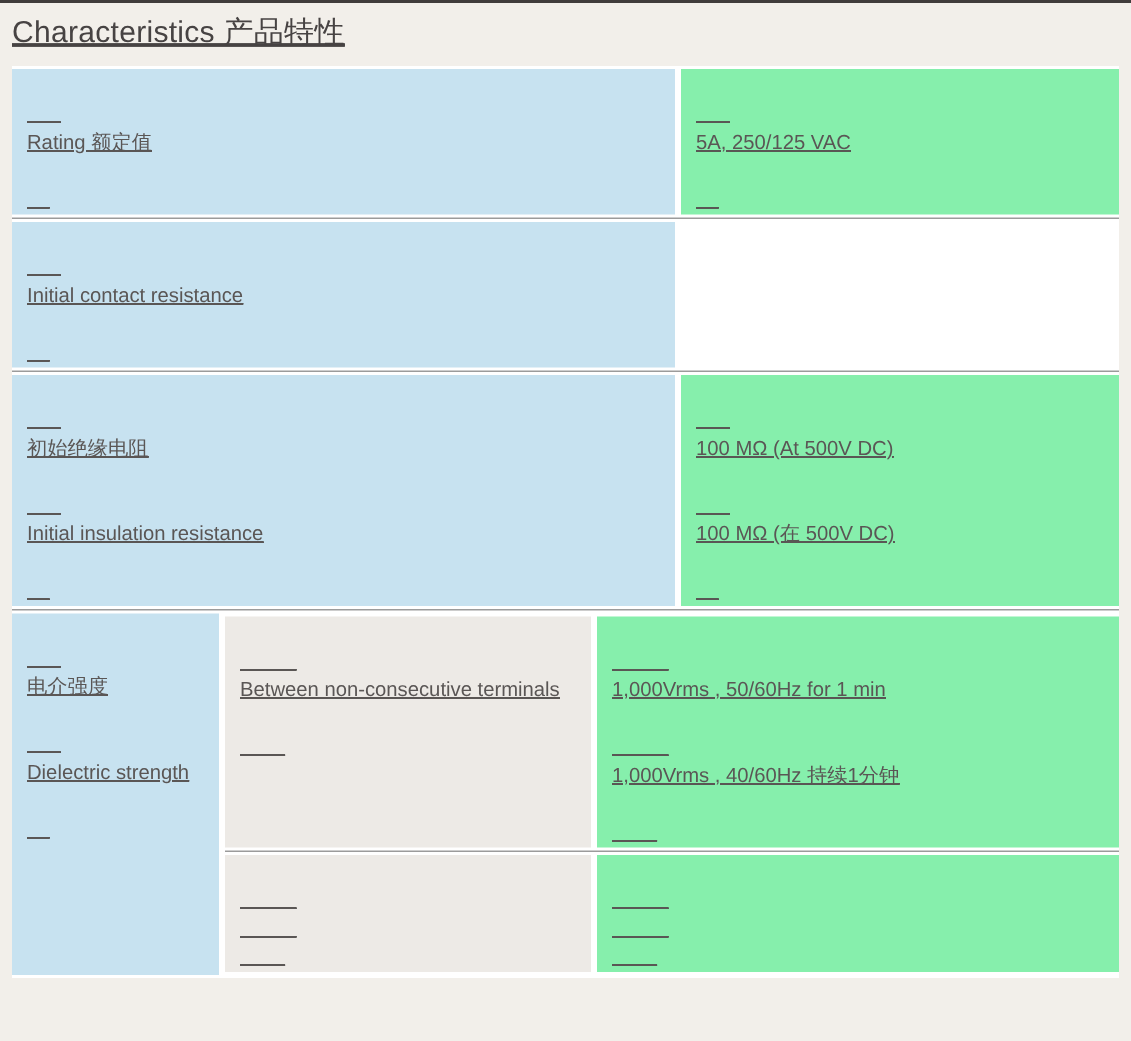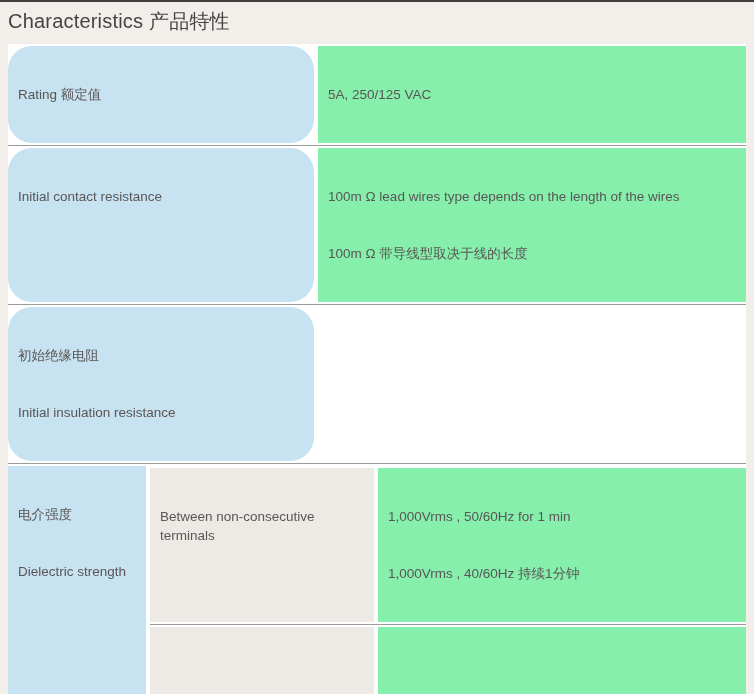--- a/index.html
+++ b/index.html
@@ -1,15 +1,15 @@
 <!DOCTYPE html>
 <html><head>
 <meta charset="utf-8">
 <style>
-  * { box-sizing: border-box; margin: 0; padding: 0; }
+  * { box-sizing: border-box; margin: 0; padding: 0; text-decoration: underline; }
   html, body { width: 754px; }
   body {
     height: 694px;
     background: #f2efea;
     border-top: 2px solid #403c3b;
     font-family: "Liberation Sans", sans-serif;
     color: #5a5655;
     overflow: hidden;
   }
   .page-title {
@@ -28,23 +28,23 @@
   .subrows { flex: 1; display: flex; flex-direction: column; }
   .subrow { display: flex; gap: 4px; padding: 2px 0; flex: 1; }
   .subrow + .subrow { border-top: 1px solid #9b9b9b; }
   .cell {
     padding: 1px 8px 1px 10px;
     font-size: 13.5px;
     line-height: 19px;
     white-space: pre-wrap;
   }
   .label { background: #c7e2f0; flex-shrink: 0; }
-  .label.wide { width: 306px; border-radius: 24px; }
+  .label.wide { width: 442px; }
   .label.narrow { width: 138px; }
-  .mid { background: #edeae6; width: 224px; flex-shrink: 0; }
+  .mid { background: #edeae6; width: 244px; flex-shrink: 0; }
   .value { flex: 1; background: #86efac; }
 </style>
 </head>
 <body>
 
 <h1 class="page-title">Characteristics 产品特性</h1>
 
 <div class="tbl">
 
   <div class="row">
@@ -53,30 +53,30 @@
     </div>
     <div class="cell value">
       <div>5A, 250/125 VAC</div>
     </div>
   </div>
 
   <div class="row">
     <div class="cell label wide">
       <div>Initial contact resistance</div>
     </div>
-    <div class="cell value">
-      <div>100m Ω lead wires type depends on the length of the wires</div>
-      <div>100m Ω 带导线型取决于线的长度</div>
-    </div>
   </div>
 
   <div class="row">
     <div class="cell label wide">
       <div>初始绝缘电阻</div>
       <div>Initial insulation resistance</div>
+    </div>
+    <div class="cell value">
+      <div>100 MΩ (At 500V DC)</div>
+      <div>100 MΩ (在 500V DC)</div>
     </div>
   </div>
 
   <div class="row">
     <div class="cell label narrow">
       <div>电介强度</div>
       <div>Dielectric strength</div>
     </div>
     <div class="subrows">
       <div class="subrow">

